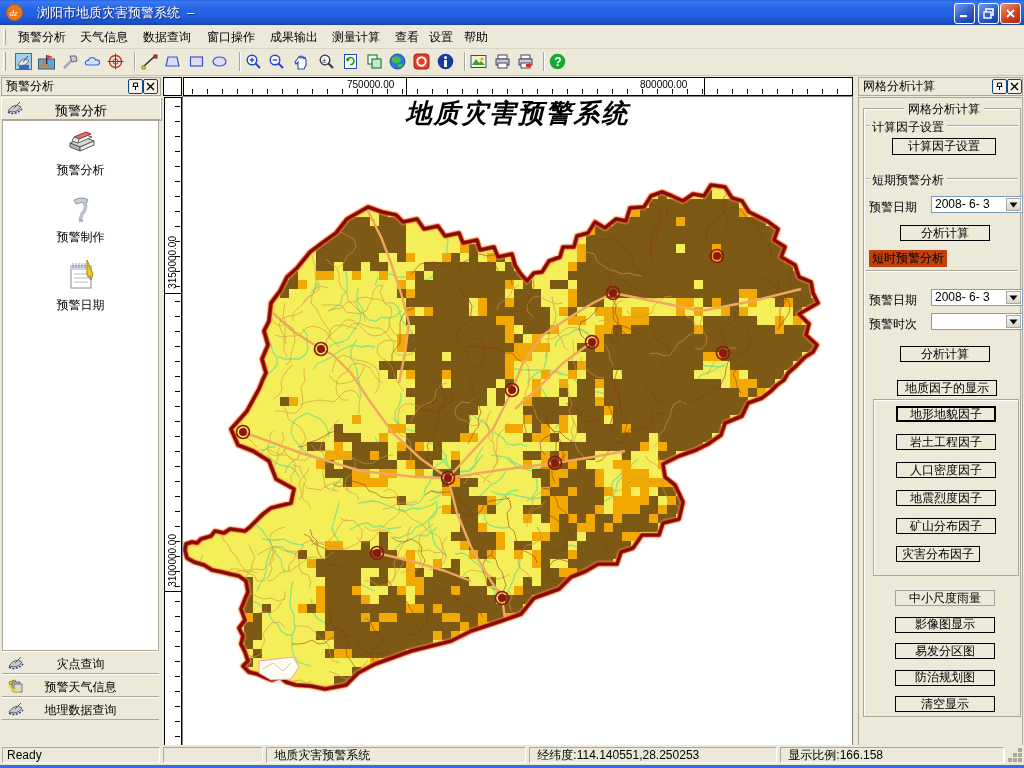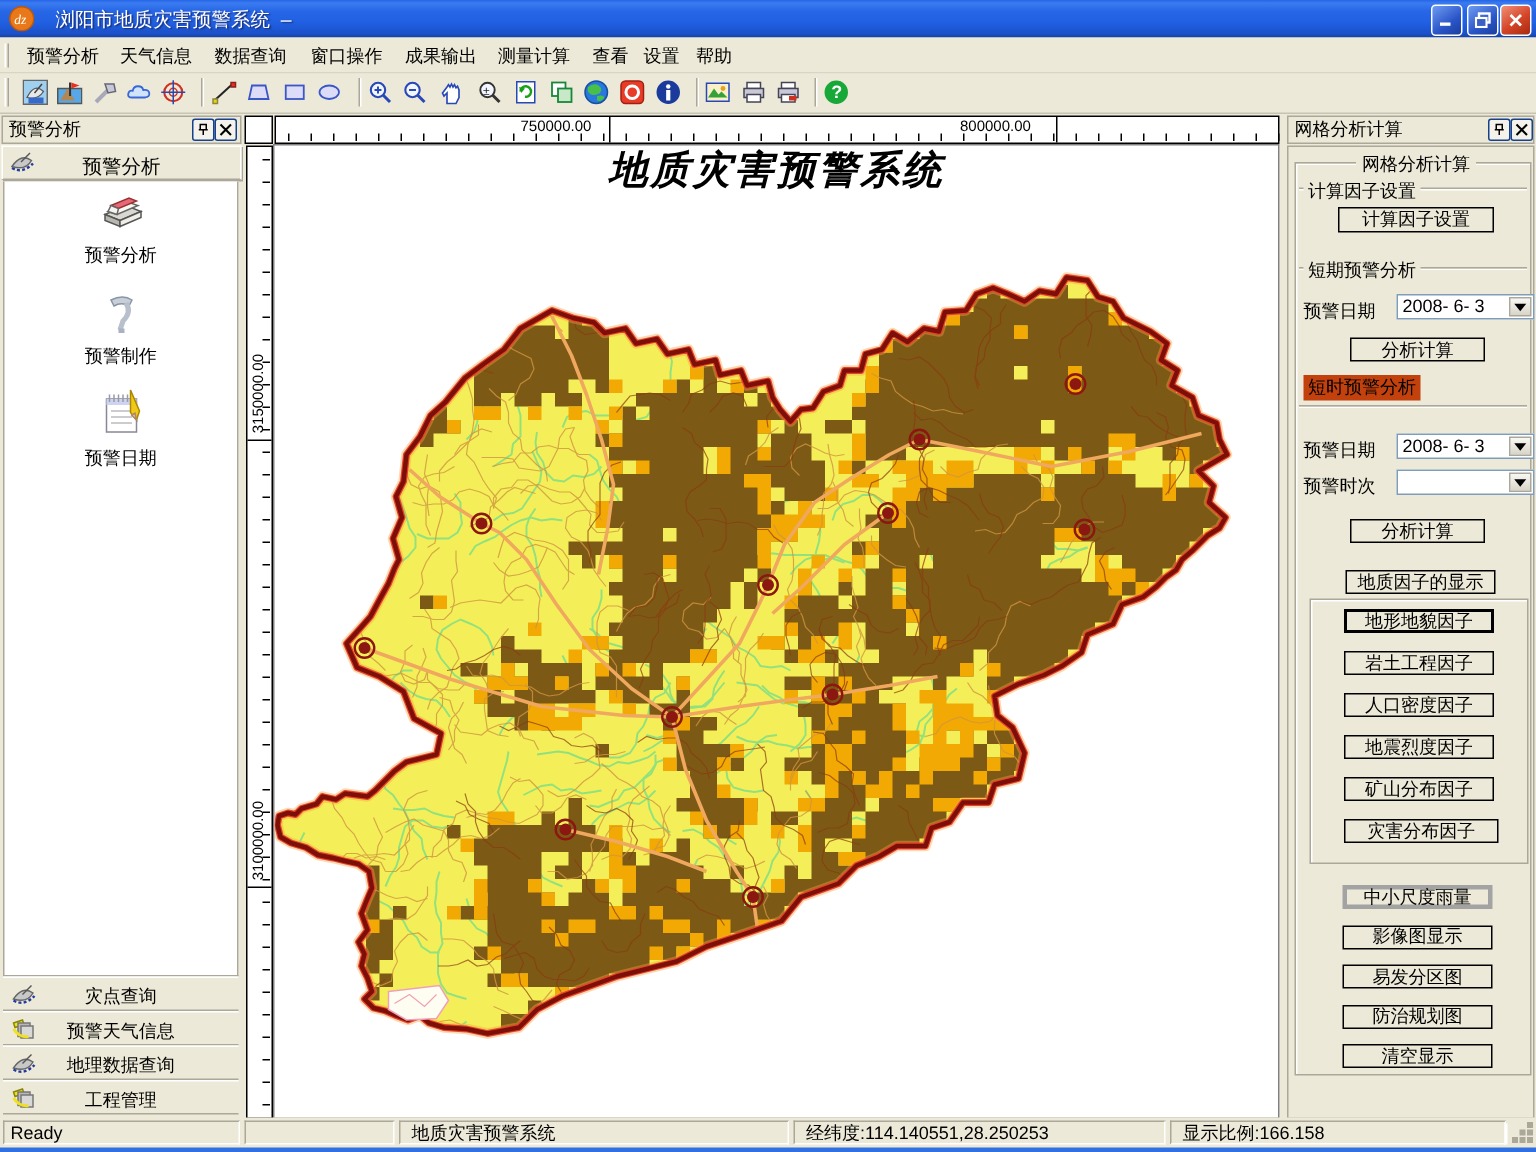--- a/index.html
+++ b/index.html
@@ -231,29 +231,20 @@
         </svg></span>
       <span class="lbartxt">预警天气信息</span>
     </div>
     <div class="lbar">
       <span class="lbaricon"><svg width="18" height="16" viewBox="0 0 18 16">
           <path d="M2 11 Q8 2 15 7 Q11 14 2 11z" fill="#c8c8c8" stroke="#666"></path>
           <line x1="8" y1="8" x2="14" y2="2" stroke="#555"></line>
           <path d="M2 12 Q9 16 16 9" fill="none" stroke="#223a9c" stroke-width="1.6" stroke-dasharray="2 1.5"></path>
         </svg></span>
       <span class="lbartxt">地理数据查询</span>
-    </div>
-    <div class="lbar">
-      <span class="lbaricon"><svg width="18" height="16" viewBox="0 0 18 16">
-          <path d="M2 4 L8 2 L9 5 L3 7z" fill="#f0e020" stroke="#880"></path>
-          <path d="M5 4 h8 v9 h-8z" fill="#b8b8b8" stroke="#777"></path>
-          <path d="M7 6 h8 v8 h-8z" fill="#d8d8d8" stroke="#777"></path>
-          <path d="M2 8 Q6 14 12 13" fill="none" stroke="#f0e020" stroke-width="2"></path>
-        </svg></span>
-      <span class="lbartxt">工程管理</span>
     </div>
   </div>
 
 <div style="position:absolute;left:163px;top:77px;width:19px;height:19px;background:#fff;border:1px solid #000"></div>
 <div style="position:absolute;left:183px;top:77px;width:670px;height:19px;background:#fff;border:1px solid #000">
   <div style="position:relative;width:100%;height:100%">
       <div style="position:absolute;left:8px;bottom:1px;width:1px;height:5px;background:#000"></div>
       <div style="position:absolute;left:23px;bottom:1px;width:1px;height:5px;background:#000"></div>
       <div style="position:absolute;left:38px;bottom:1px;width:1px;height:5px;background:#000"></div>
       <div style="position:absolute;left:53px;bottom:1px;width:1px;height:5px;background:#000"></div>
@@ -676,22 +667,22 @@
           </svg>
         </div></div>
       <div class="xbtn" style="left:41px;top:248px;width:90px;height:16px;border:1px solid #000">分析计算</div>
       <div class="xbtn" style="left:38px;top:282px;width:100px;height:16px;border:1px solid #000">地质因子的显示</div>
       <div style="position:absolute;left:14px;top:301px;width:146px;height:177px;border:1px solid #aca899;box-shadow:inset 1px 1px 0 #fff"></div>
       <div class="xbtn" style="left:37px;top:308px;width:100px;height:16px;border:2px solid #000">地形地貌因子</div>
       <div class="xbtn" style="left:37px;top:336px;width:100px;height:16px;border:1px solid #000">岩土工程因子</div>
       <div class="xbtn" style="left:37px;top:364px;width:100px;height:16px;border:1px solid #000">人口密度因子</div>
       <div class="xbtn" style="left:37px;top:392px;width:100px;height:16px;border:1px solid #000">地震烈度因子</div>
       <div class="xbtn" style="left:37px;top:420px;width:100px;height:16px;border:1px solid #000">矿山分布因子</div>
-      <div class="xbtn" style="left:37px;top:448px;width:103px;height:16px;border:1px solid #000">灾害分布因子</div>
-      <div class="xbtn" style="left:36px;top:492.0px;width:100px;height:16px;border:3px solid #a3a3a3">中小尺度雨量</div>
+      <div class="xbtn" style="left:37px;top:448px;width:84px;height:16px;border:1px solid #000">灾害分布因子</div>
+      <div class="xbtn" style="left:36px;top:492.0px;width:100px;height:16px;border:1px solid #a3a3a3">中小尺度雨量</div>
       <div class="xbtn" style="left:36px;top:518.5px;width:100px;height:16px;border:1px solid #000">影像图显示</div>
       <div class="xbtn" style="left:36px;top:545.0px;width:100px;height:16px;border:1px solid #000">易发分区图</div>
       <div class="xbtn" style="left:36px;top:571.5px;width:100px;height:16px;border:1px solid #000">防治规划图</div>
       <div class="xbtn" style="left:36px;top:598.0px;width:100px;height:16px;border:1px solid #000">清空显示</div>
     </div>
 </div>
 
 <div class="sbar" style="left:0;width:1024px">
  <div class="spane" style="left:2px;width:158px">Ready</div>
  <div class="spane" style="left:163px;width:100px"></div>

